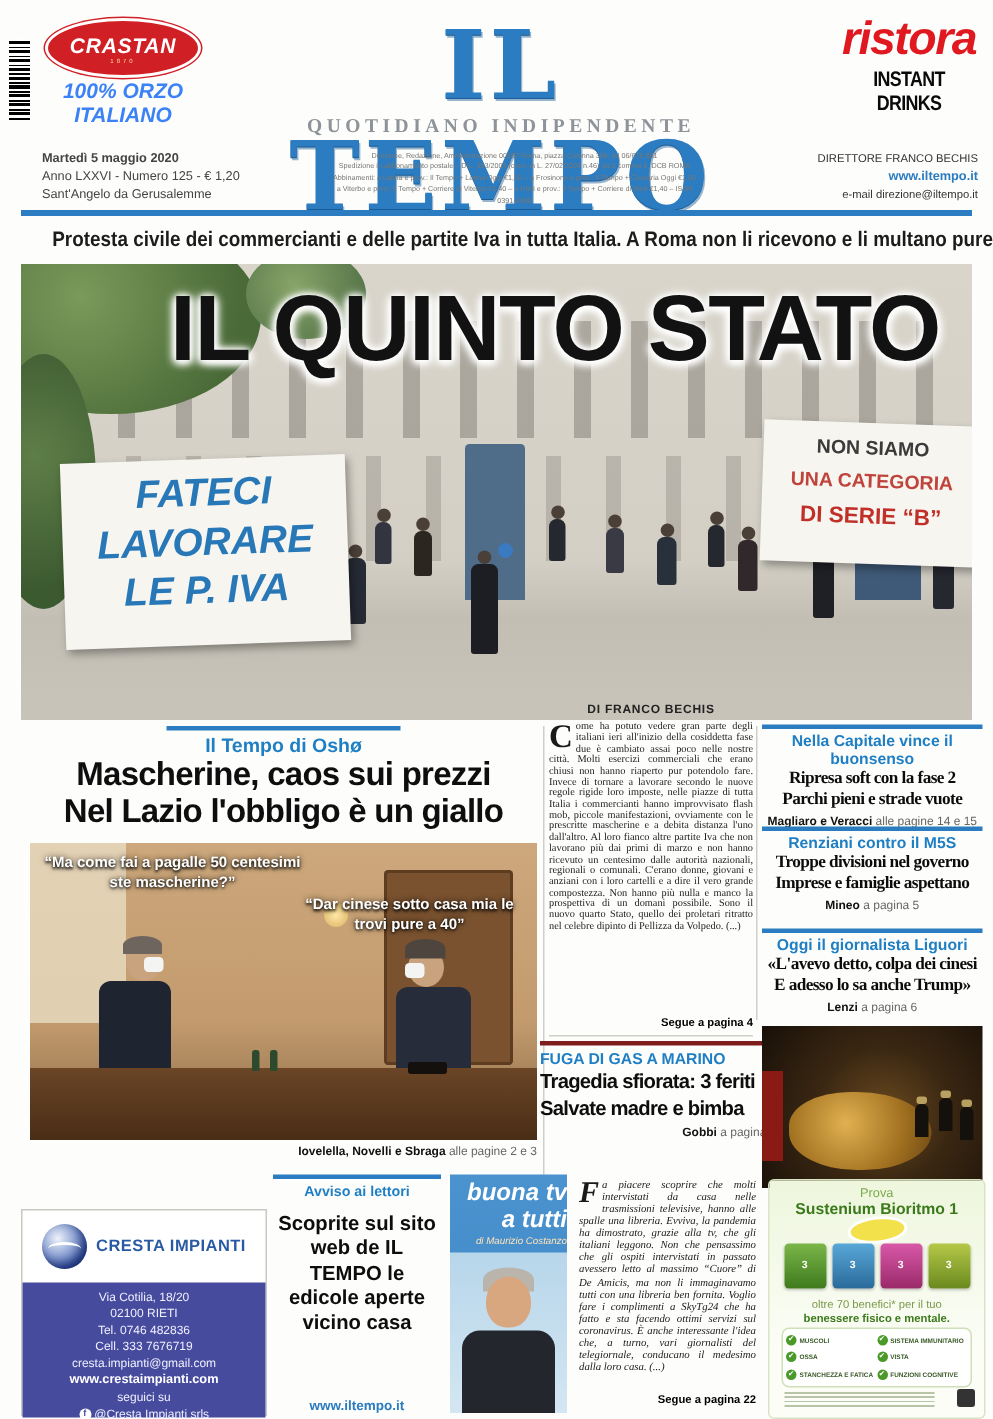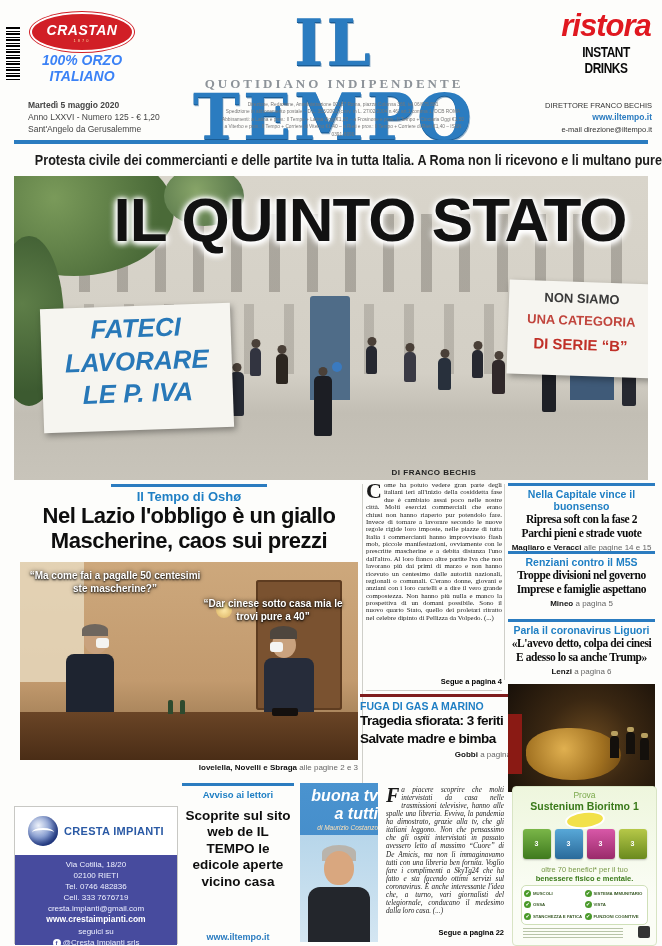--- a/index.html
+++ b/index.html
@@ -223,22 +223,22 @@
     </div>
   </div>
 
   <div class="abs vline" style="left:362px;top:484px;height:306px;"></div>
   <div class="abs vline" style="left:504px;top:484px;height:196px;"></div>
 
   <div class="abs osho-kicker">
     <b>Il Tempo di Oshø</b>
   </div>
   <div class="abs osho-h">
+    <div>Mascherine, caos sui prezzi</div>
     <div>Nel Lazio l'obbligo è un giallo</div>
-    <div>Mascherine, caos sui prezzi</div>
   </div>
   <div class="abs maskphoto">
     <div class="abs windowlight"></div>
     <div class="abs cabinet"></div>
     <div class="abs" style="left:196px;top:40px;width:16px;height:16px;border-radius:50%;background:radial-gradient(#ffe9a8,#d9b060);"></div>
     <div class="abs figure" style="left:46px;top:92px;width:48px;height:106px;"></div>
     <div class="abs head" style="left:64px;top:66px;width:24px;height:26px;"></div>
     <div class="abs hair" style="left:62px;top:62px;width:26px;height:12px;"></div>
     <div class="abs maskw" style="left:76px;top:76px;width:13px;height:10px;"></div>
     <div class="abs figure" style="left:244px;top:96px;width:50px;height:102px;background:#262c3a;"></div>
@@ -286,21 +286,21 @@
   <div class="abs rn" style="top:551px;height:64px;">
     <div class="k">Renziani contro il M5S</div>
     <div class="l">Troppe divisioni nel governo</div>
     <div class="l">Imprese e famiglie aspettano</div>
     <div class="b">
       <b>Mineo</b>
       <span>a pagina 5</span>
     </div>
   </div>
   <div class="abs rn" style="top:619px;height:60px;">
-    <div class="k">Parla il coronavirus Liguori</div>
+    <div class="k">Oggi il giornalista Liguori</div>
     <div class="l">«L'avevo detto, colpa dei cinesi</div>
     <div class="l">E adesso lo sa anche Trump»</div>
     <div class="b">
       <b>Lenzi</b>
       <span>a pagina 6</span>
     </div>
   </div>
 
   <div class="abs boom">
     <div class="abs truck"></div>

